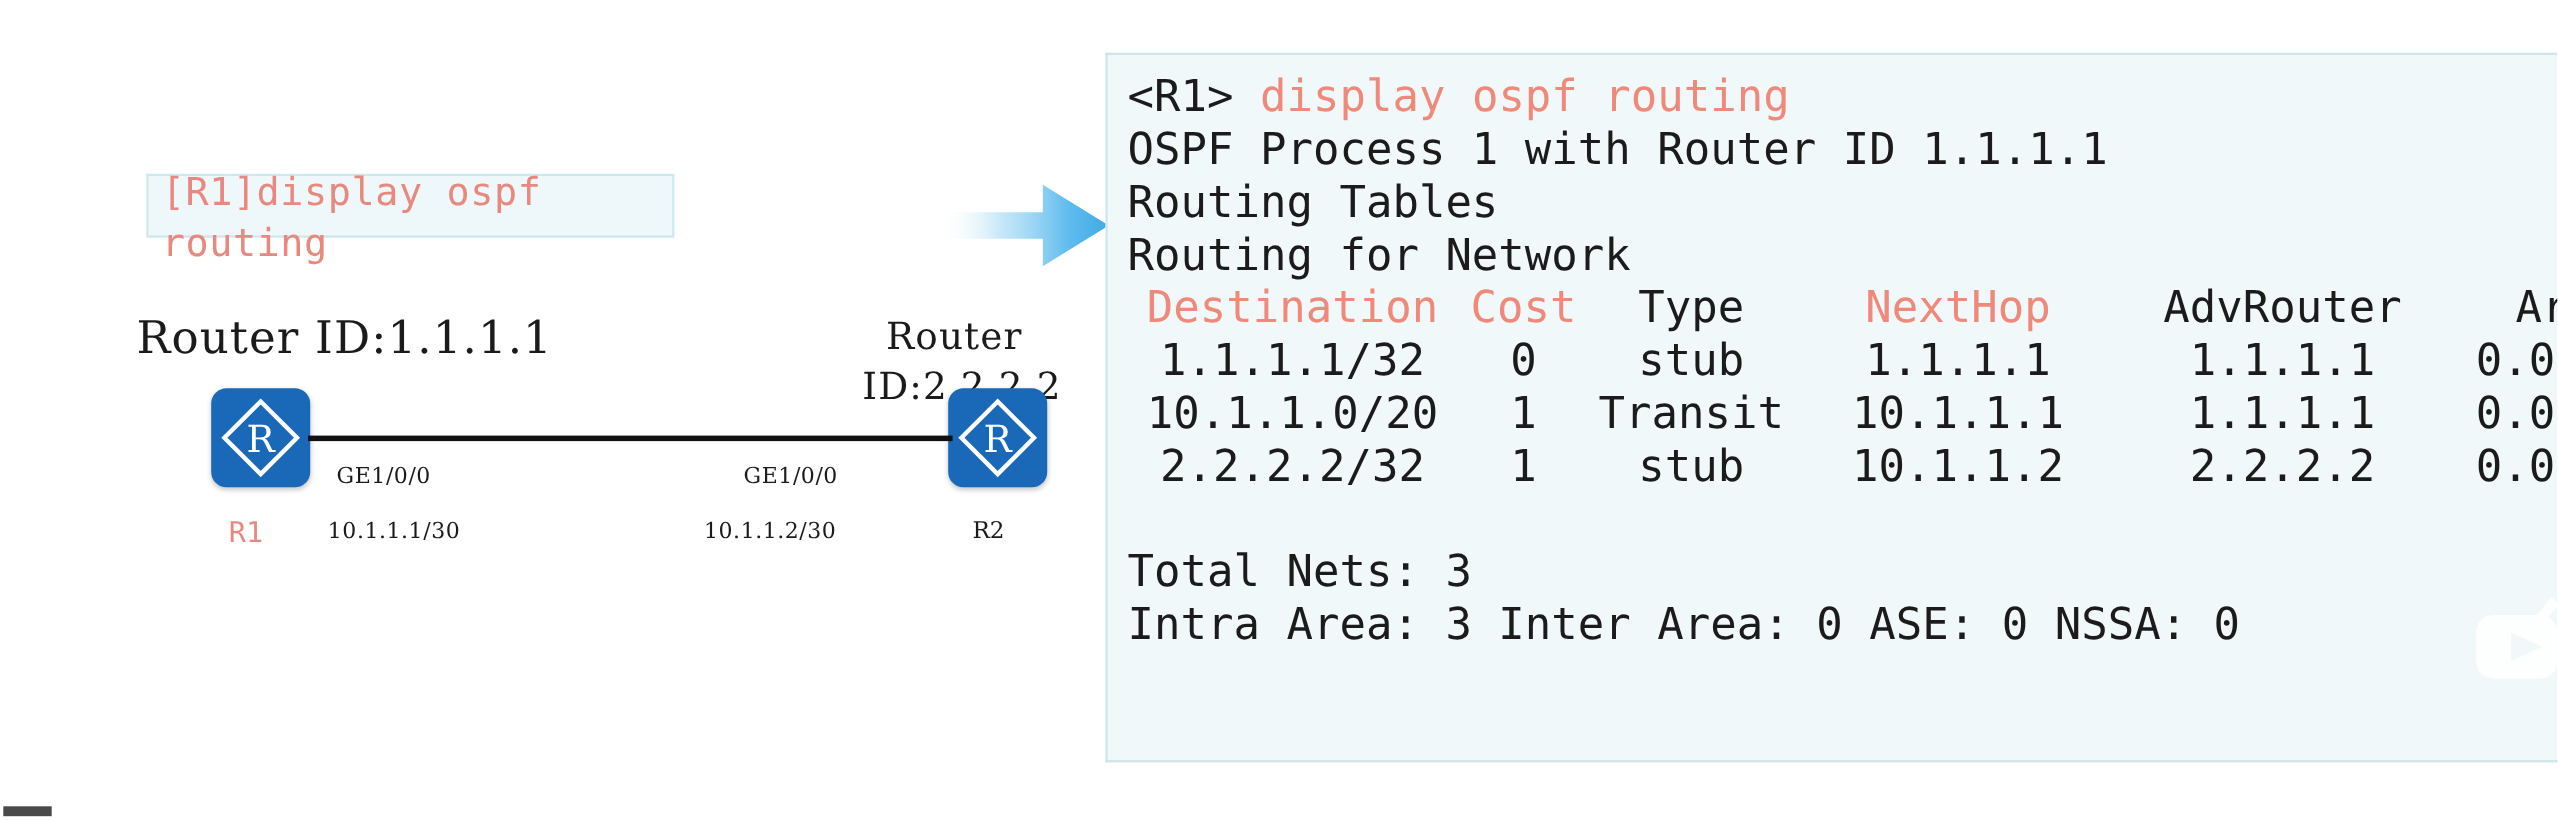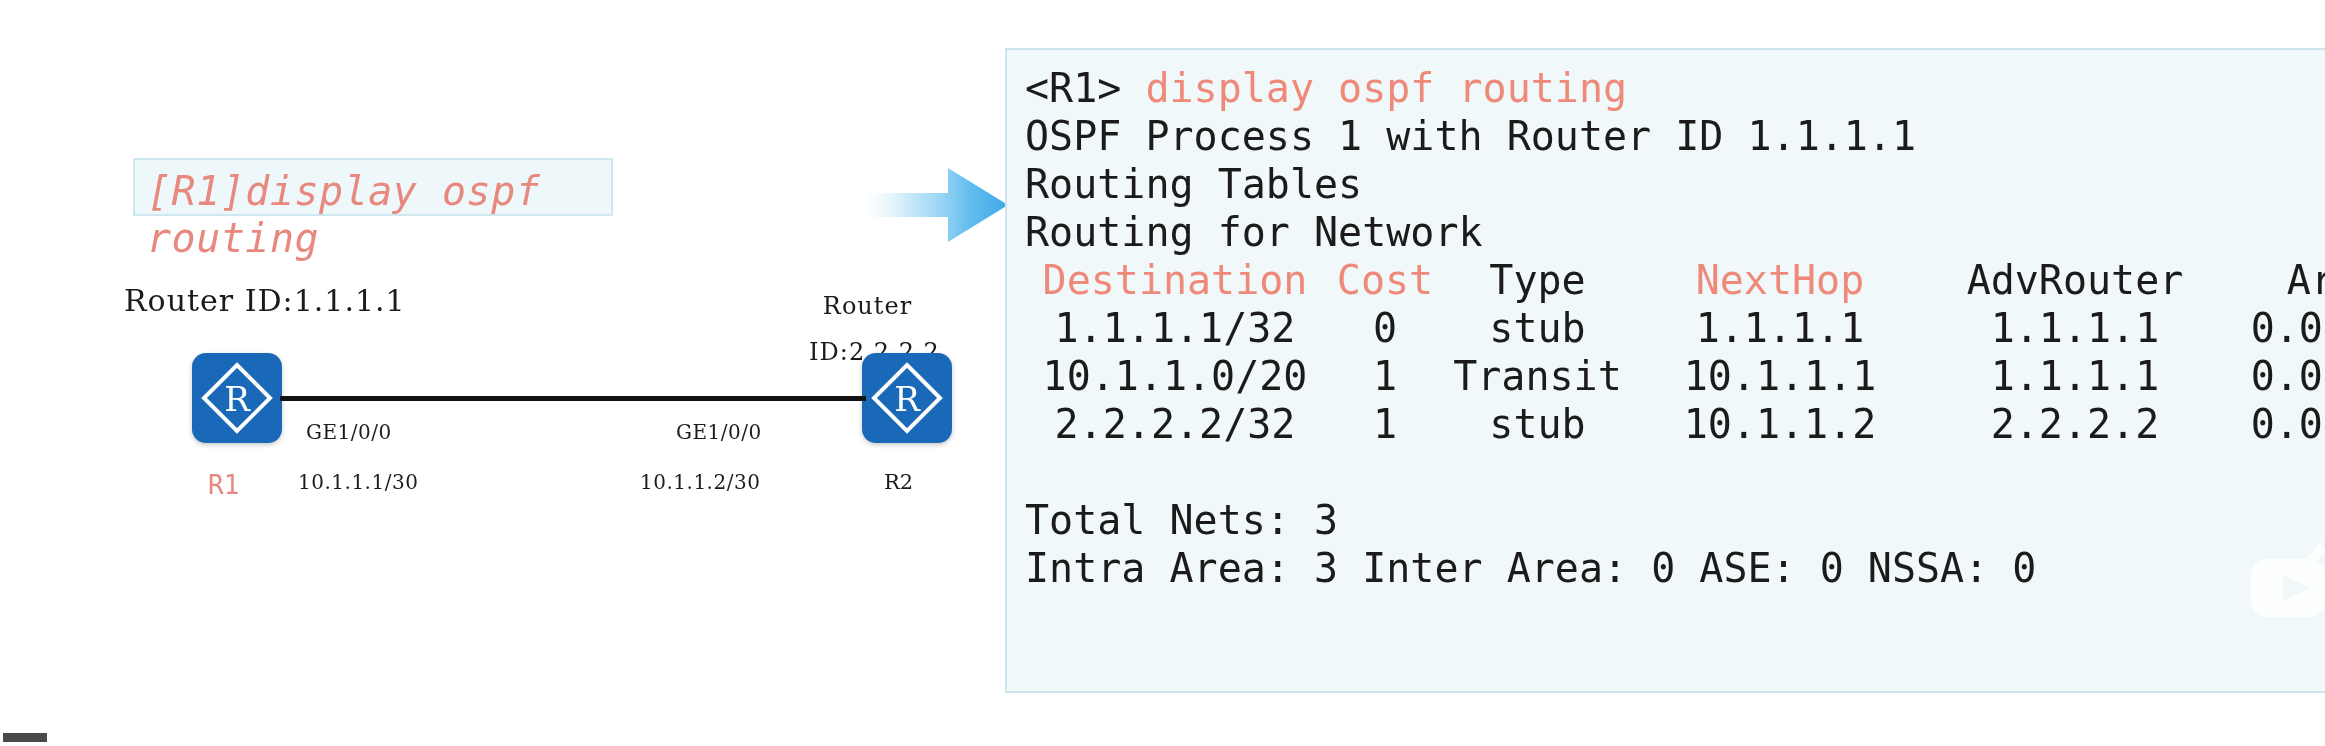--- a/index.html
+++ b/index.html
@@ -26,44 +26,43 @@
   .cmd-box {
     position: absolute;
     left: 133px; top: 158px;
     width: 480px; height: 58px;
     background: #eef7fa;
     border: 2px solid #cfe8ef;
     box-sizing: border-box;
   }
   .cmd-box-text {
     position: absolute;
-    left: 147px; top: 168px;
+    left: 147px; top: 152px;
     width: 470px;
     font-family: "DejaVu Sans Mono", "Liberation Mono", monospace;
-    font-size: 40px;
+    font-size: 35px;
     line-height: 47px;
     color: #e8897f;
     letter-spacing: 0.5px;
     white-space: pre-wrap;
-    font-style: italic;
   }
 
   .router-id-left {
     position: absolute;
     left: 124px; top: 283px;
-    font-size: 30px;
+    font-size: 41px;
     color: #1b1b1b;
     letter-spacing: 1px;
     white-space: nowrap;
   }
   .router-id-right {
     position: absolute;
     left: 760px; top: 283px;
     width: 215px;
-    font-size: 24px;
+    font-size: 34px;
     color: #1b1b1b;
     letter-spacing: 1px;
     text-align: center;
     line-height: 46px;
   }
   .router-id-right .l2 { display:block; white-space: nowrap; margin-left: 14px;}
 
   
   .router-icon {
     position: absolute;

